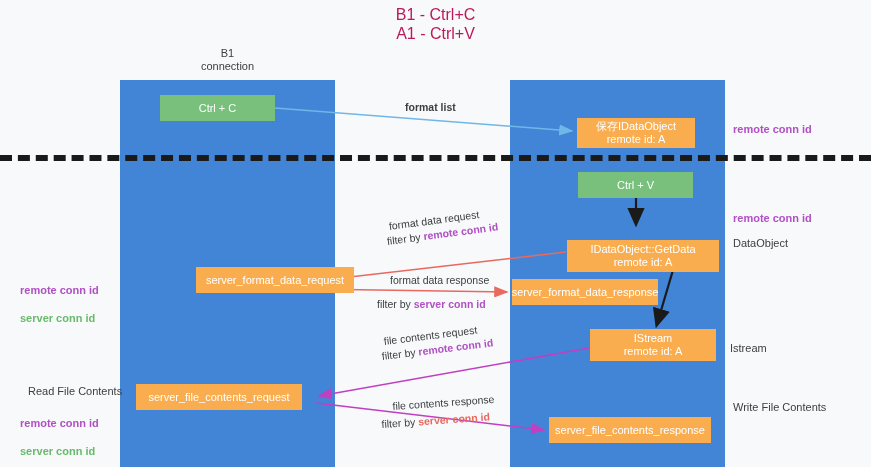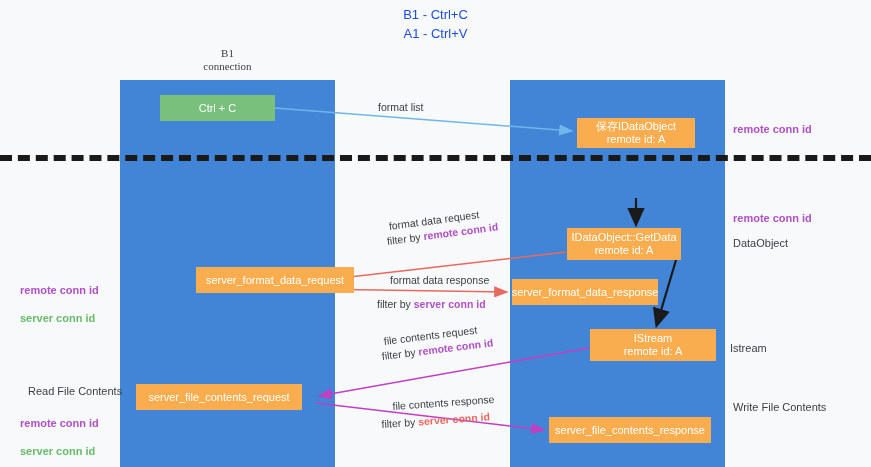--- a/index.html
+++ b/index.html
@@ -13,26 +13,26 @@
   #stage{position:absolute;left:0;top:0;width:871px;height:467px;}
 
   
   .column{position:absolute;background:#4285d6;}
   #col-b1{left:120px;top:80px;width:215px;height:387px;}
   #col-a1{left:510px;top:80px;width:215px;height:387px;}
 
   
   #main-title{
     position:absolute;left:0;top:5px;width:871px;
-    text-align:center;font-size:13px;color:#1d4ed8;line-height:19px;
+    text-align:center;font-size:16px;color:#be185d;line-height:19px;
     white-space:pre-line;
   }
   .col-head{
     position:absolute;text-align:center;font-size:11px;
-    color:#3c4043;line-height:13px;white-space:pre-line;width:215px;font-family:Liberation Serif, serif;
+    color:#3c4043;line-height:13px;white-space:pre-line;width:215px;
   }
   #head-b1{left:120px;top:47px;}
   #head-a1{left:510px;top:47px;}
 
   
   #divider{
     position:absolute;left:0;top:155px;width:871px;height:0;
     border-top:6px dashed #1a1a1a;
   }
 
@@ -42,21 +42,21 @@
     display:flex;flex-direction:column;align-items:center;justify-content:center;
     color:#ffffff;font-size:11px;line-height:13px;text-align:center;
     white-space:pre-line;padding:2px 4px;
   }
   .green{background:#78c07c;}
   .orange{background:#f9ad4e;}
 
   #box-ctrlc{left:160px;top:95px;width:115px;height:26px;}
   #box-idataobject{left:577px;top:118px;width:118px;height:30px;}
   #box-ctrlv{left:578px;top:172px;width:115px;height:26px;}
-  #box-getdata{left:567px;top:228px;width:114px;height:32px;}
+  #box-getdata{left:567px;top:240px;width:152px;height:32px;}
   #box-sfdreq{left:152px;top:267px;width:158px;height:26px;margin-left:44px;}
   #box-sfdresp{left:512px;top:279px;width:146px;height:26px;}
   #box-istream{left:590px;top:329px;width:126px;height:32px;}
   #box-sfcreq{left:136px;top:384px;width:166px;height:26px;}
   #box-sfcresp{left:549px;top:417px;width:162px;height:26px;}
 
   
   .annot{position:absolute;font-size:11px;line-height:14px;white-space:pre-line;}
   .annot.plain{color:#3c4043;}
   .purple{color:#b14fc5;font-weight:bold;}
@@ -73,21 +73,21 @@
   #an-left-read{left:28px;top:384px;color:#3c4043;}
   #an-left-bot{left:20px;top:402px;}
 
   
   .edge-label{
     position:absolute;font-size:10.5px;line-height:14px;color:#3c4043;
     white-space:nowrap;
   }
   .edge-label b{font-weight:bold;}
 
-  #lbl-formatlist{left:378px;top:100px;}
+  #lbl-formatlist{left:405px;top:100px;font-weight:bold;}
 
   #lbl-fdreq{left:388px;top:219px;transform:rotate(-7.5deg);transform-origin:left top;}
   #lbl-fdreq2{left:386px;top:234px;transform:rotate(-7.5deg);transform-origin:left top;}
 
   #lbl-fdresp{left:390px;top:273px;}
   #lbl-fdresp2{left:377px;top:297px;}
 
   #lbl-fcreq{left:383px;top:334px;transform:rotate(-7deg);transform-origin:left top;}
   #lbl-fcreq2{left:381px;top:349px;transform:rotate(-7deg);transform-origin:left top;}
 
@@ -139,20 +139,21 @@
     <path d="M676,260 L657,324" stroke="#1a1a1a" stroke-width="2.2" fill="none" marker-end="url(#ah-blk)"></path>
 
     <path d="M589,348 L319,396" stroke="#c13fc1" stroke-width="1.6" fill="none" marker-end="url(#ah-mag)"></path>
 
     <path d="M316,403 L544,430" stroke="#c13fc1" stroke-width="1.6" fill="none" marker-end="url(#ah-mag)"></path>
   </svg>
 
   <div class="box green" id="box-ctrlc">Ctrl + C</div>
   <div class="box orange" id="box-idataobject">保存IDataObject
 remote id: A</div>
+  <div class="box green" id="box-ctrlv">Ctrl + V</div>
   <div class="box orange" id="box-getdata">IDataObject::GetData
 remote id: A</div>
   <div class="box orange" id="box-sfdreq">server_format_data_request</div>
   <div class="box orange" id="box-sfdresp">server_format_data_response</div>
   <div class="box orange" id="box-istream">IStream
 remote id: A</div>
   <div class="box orange" id="box-sfcreq">server_file_contents_request</div>
   <div class="box orange" id="box-sfcresp">server_file_contents_response</div>
 
   <div class="edge-label" id="lbl-formatlist">format list</div>

